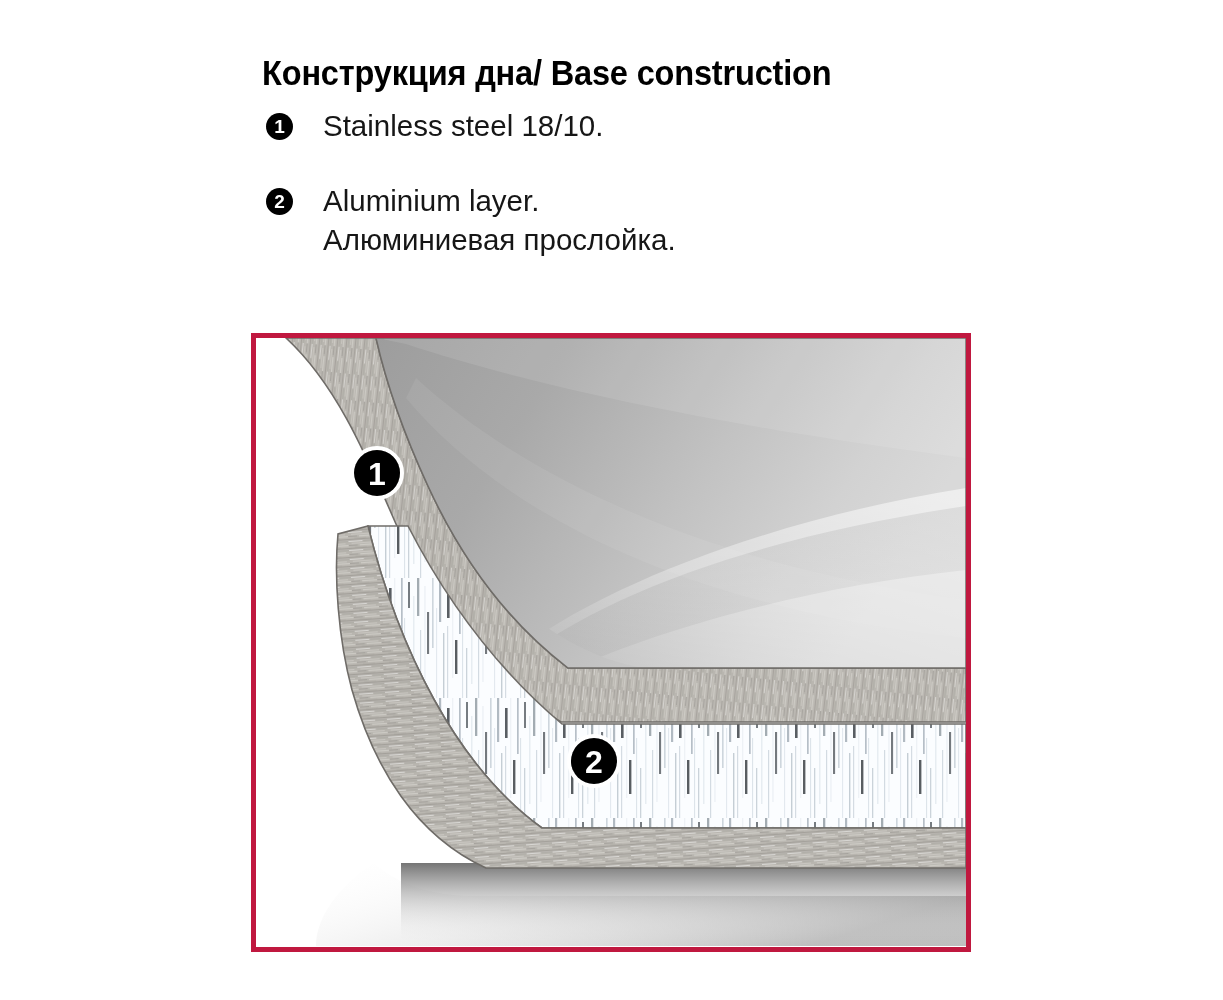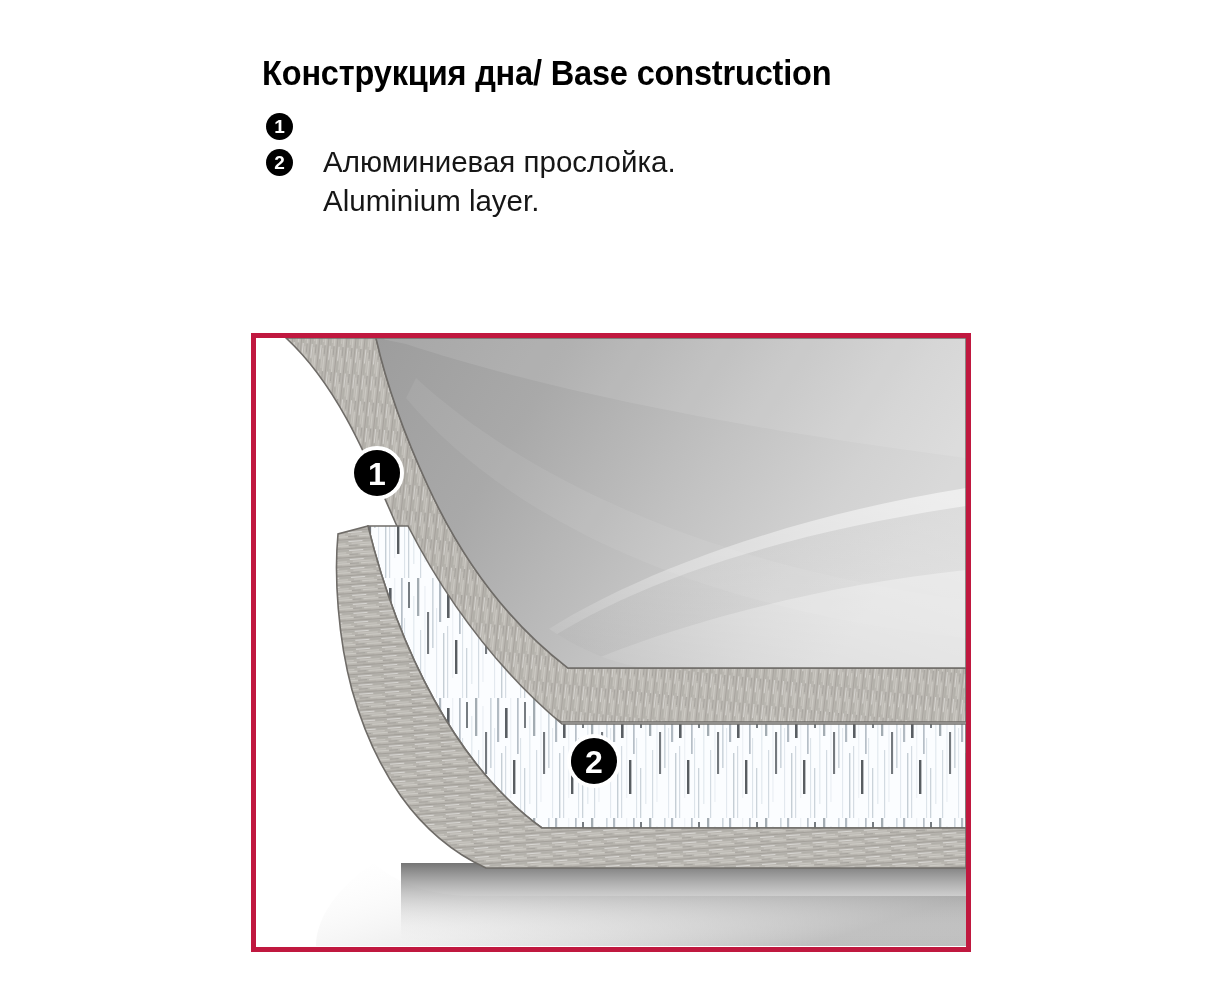--- a/index.html
+++ b/index.html
@@ -106,28 +106,29 @@
 
 <div class="page">
 
   <h1 class="title">Конструкция дна/ Base construction</h1>
 
   <div class="legend">
 
     <div class="legend-item">
       <span class="badge-sm">1</span>
       <div class="legend-text">
+        <div class="legend-line">Stainless steel 18/10.</div>
       </div>
     </div>
 
     <div class="legend-item">
       <span class="badge-sm">2</span>
       <div class="legend-text">
+        <div class="legend-line">Aluminium layer.</div>
         <div class="legend-line">Алюминиевая прослойка.</div>
-        <div class="legend-line">Aluminium layer.</div>
       </div>
     </div>
 
   </div>
 
   <div class="diagram">
     <svg viewBox="0 0 710 609" preserveAspectRatio="none">
       <defs>
 
         <linearGradient id="gInteriorMain" x1="0" y1="0" x2="1" y2="0.35">

